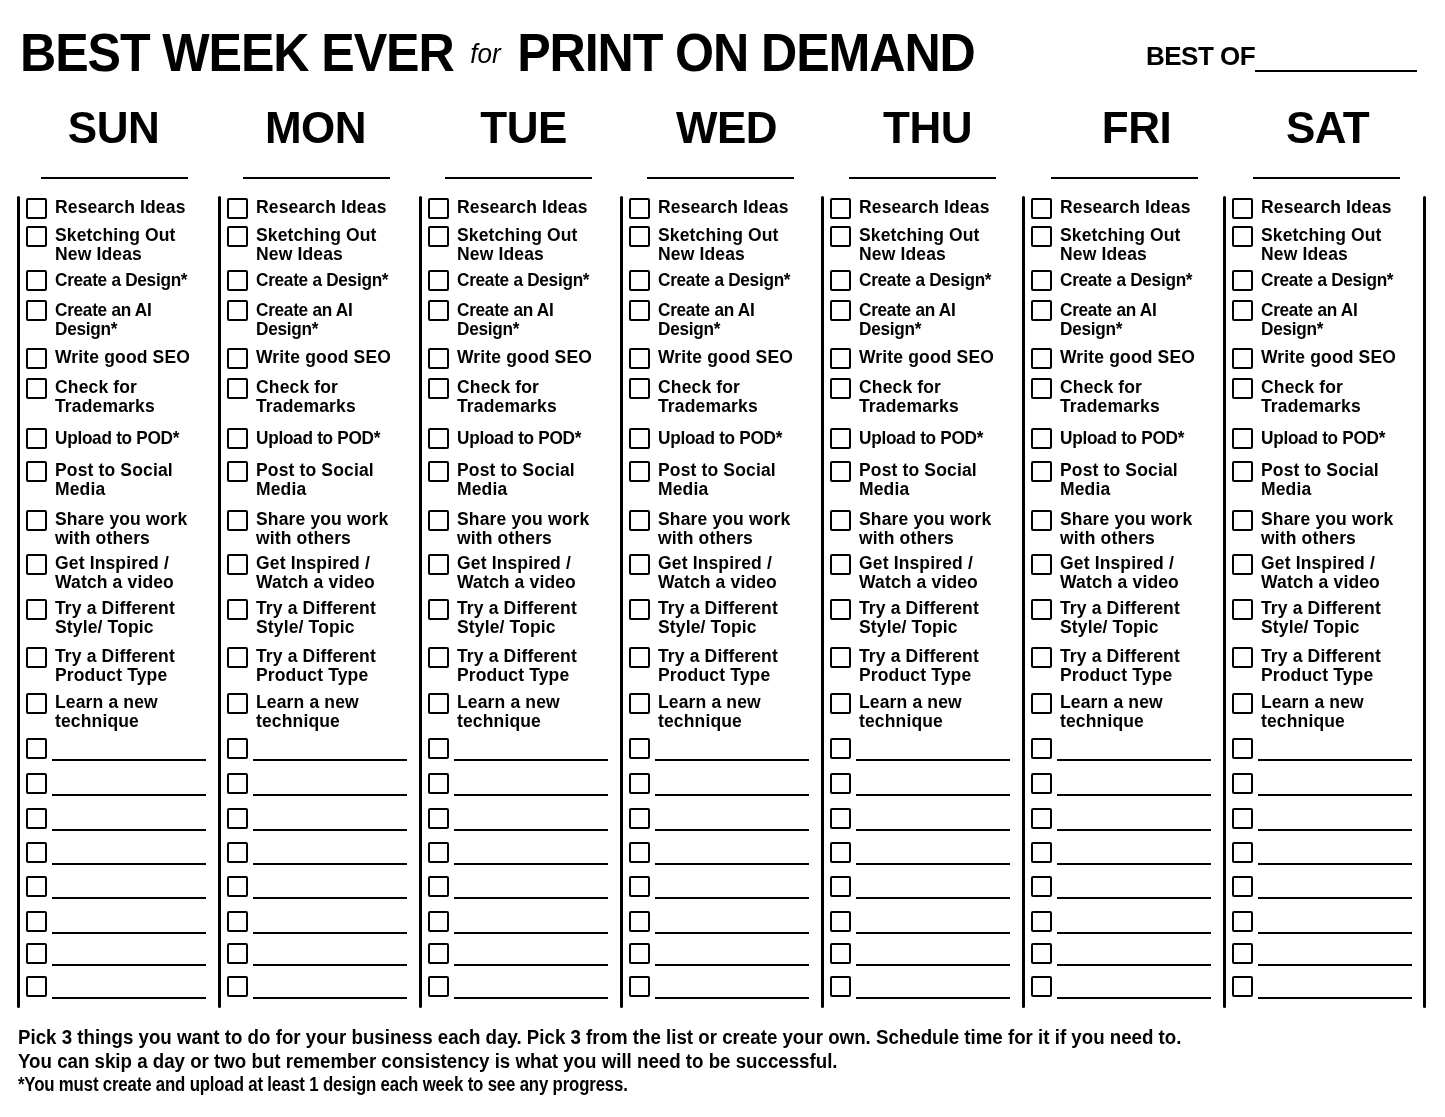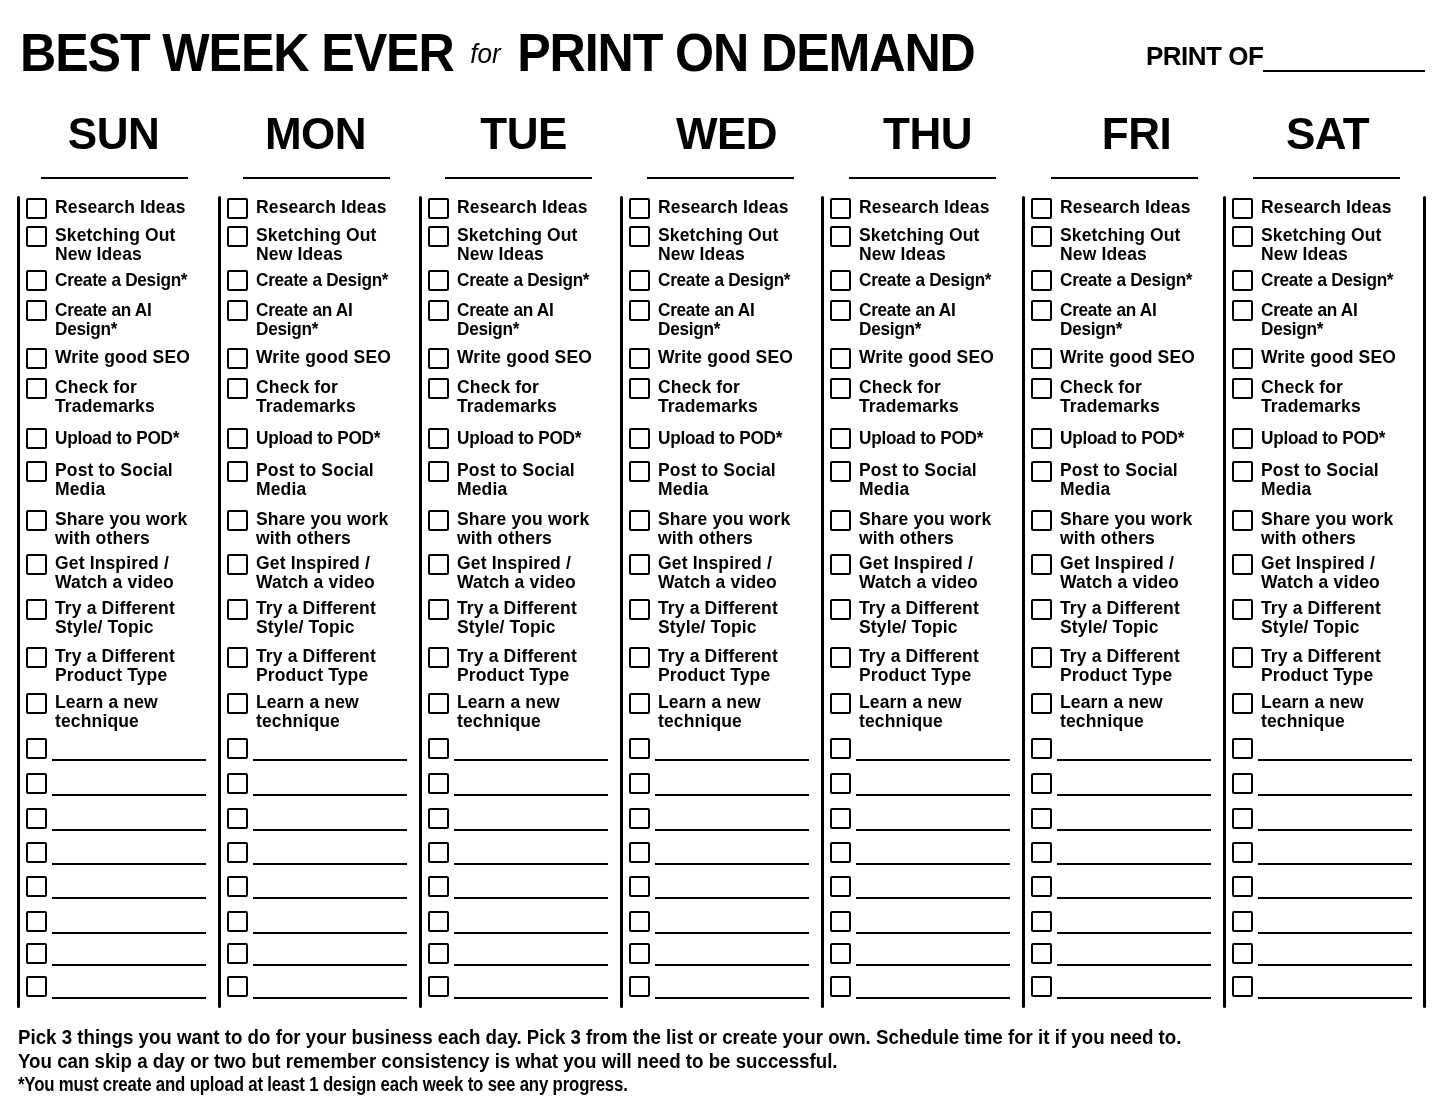--- a/index.html
+++ b/index.html
@@ -15,21 +15,21 @@
 
   .weekof {
     position: absolute; left: 1146px; top: 40px; height: 32px;
     font-weight: 700; font-size: 26px; line-height: 32px; letter-spacing: -0.5px; white-space: nowrap;
     display: flex; align-items: flex-end;
   }
   .weekof .line { display: inline-block; width: 162px; height: 26px; border-bottom: 2px solid #000; margin-left: 0; }
 
   .day-header {
     position: absolute; top: 100px; width: 201px; text-align: center;
-    font-weight: 700; font-size: 44px; line-height: 56px; letter-spacing: -0.5px; margin-top: 6px;
+    font-weight: 700; font-size: 44px; line-height: 56px; letter-spacing: -0.5px;
   }
   .day-underline { position: absolute; top: 177px; height: 0; border-top: 2px solid #000; width: 147px; }
 
   .sep { position: absolute; top: 196px; height: 812px; width: 3px; background: #000; border-radius: 2px; }
 
   .task {
     position: absolute; display: flex; align-items: flex-start;
   }
   .cb {
     width: 21px; height: 21px; border: 2.4px solid #000; border-radius: 2px; flex: 0 0 21px; margin-top: 0;
@@ -48,21 +48,21 @@
 </head>
 <body>
 
 <div class="title">
   <span>BEST WEEK EVER</span>
   <span class="for">for</span>
   <span>PRINT ON DEMAND</span>
 </div>
 
 <div class="weekof">
-  <span>PRINT OF</span>
+  <span>BEST OF</span>
   <span class="line"></span>
 </div>
 
 <div id="grid">
     <div>
       <div class="day-header" style="left: 13px;">SUN</div>
       <div class="day-underline" style="left: 41px;"></div>
       <div class="task" style="left: 26px; top: 198px;">
         <div class="cb"></div>
         <div class="lbl">

